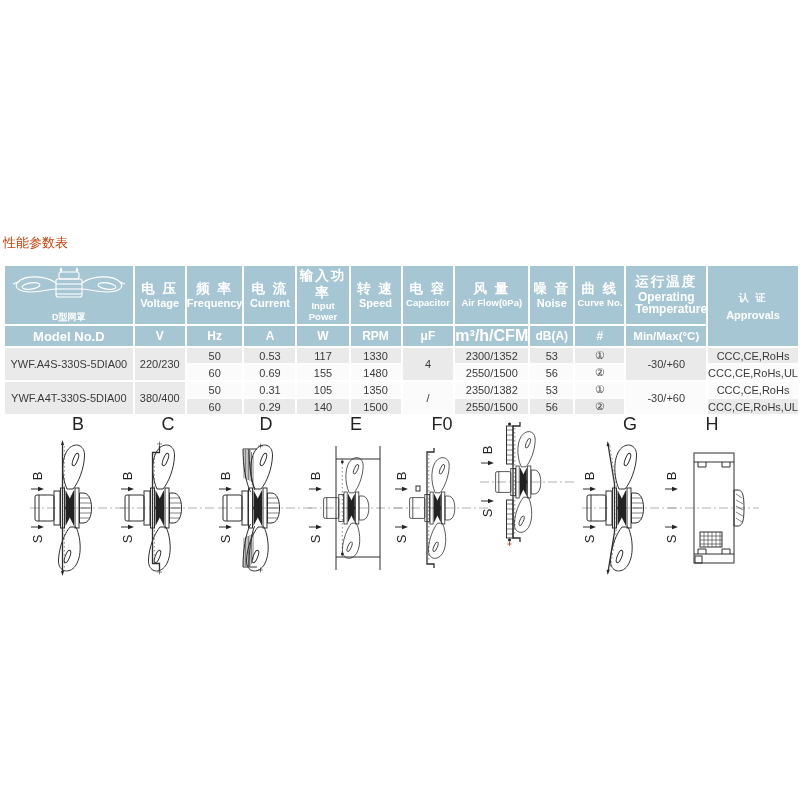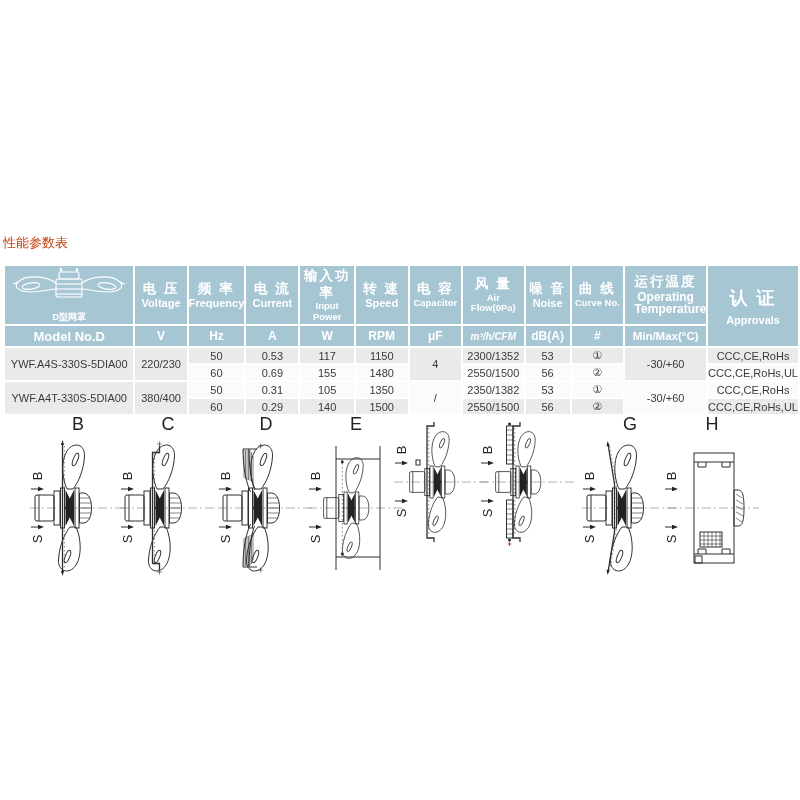--- a/index.html
+++ b/index.html
@@ -10,21 +10,21 @@
   
   table.spec{position:absolute;left:3px;top:264px;border-collapse:separate;border-spacing:2px;table-layout:fixed;}
   table.spec td,table.spec th{padding:0;text-align:center;vertical-align:middle;overflow:hidden;}
   th.hd{background:#a7c6d4;color:#fff;font-weight:bold;}
   tr.hrow1 th{height:54px;}
   tr.hrow2 th{height:20px;font-size:12px;}
   .cn{display:block;font-size:13.5px;letter-spacing:2px;line-height:1.25;}
   .en{display:block;font-size:11px;line-height:1.1;}
   .en.sm{font-size:9.5px;}
   .en.xs{font-size:12px;line-height:1.05;}
-  .appr-cn{display:block;font-size:18px;letter-spacing:2px;margin-bottom:4px;}
+  .appr-cn{display:block;font-size:10px;letter-spacing:2px;margin-bottom:4px;}
   tr.dr td{height:15px;font-size:11px;color:#3a3a3a;}
   td.g{background:#eaeaea;}
   td.w{background:#fbfbfb;}
   td.model{font-size:10.5px;}
   td.appr1{font-size:10.5px;}
   td.appr2{font-size:9.5px;}
   .imgcell{position:relative;}
   .grille-label{display:block;font-size:9px;color:#fff;margin-top:1px;}
 
   
@@ -129,33 +129,33 @@
         </th>
   </tr>
   <tr class="hrow2">
     <th class="hd" style="font-size:13px;">Model No.D</th>
     <th class="hd">V</th>
     <th class="hd">Hz</th>
     <th class="hd">A</th>
     <th class="hd">W</th>
     <th class="hd">RPM</th>
     <th class="hd">μF</th>
-    <th class="hd" style="font-size:10px;font-style:italic;">m³/h/CFM</th>
+    <th class="hd" style="font-size:16px;">m³/h/CFM</th>
     <th class="hd">dB(A)</th>
     <th class="hd">#</th>
     <th class="hd" style="font-size:11.5px;margin-top:24px;">Min/Max(°C)</th>
   </tr>
 
   <tr class="dr">
     <td class="g model" rowspan="2">YWF.A4S-330S-5DIA00</td>
     <td class="g" rowspan="2">220/230</td>
     <td class="g">50</td>
     <td class="g">0.53</td>
     <td class="g">117</td>
-    <td class="g">1150</td>
+    <td class="g">1330</td>
     <td class="g" rowspan="2">4</td>
     <td class="g">2300/1352</td>
     <td class="g">53</td>
     <td class="g">①</td>
     <td class="g" rowspan="2">-30/+60</td>
     <td class="g appr1">CCC,CE,RoHs</td>
   </tr>
   <tr class="dr">
     <td class="w">60</td>
     <td class="w">0.69</td>
@@ -356,20 +356,21 @@
     <text class="lt" x="11" y="41" text-anchor="middle" transform="rotate(-90 11 38)">B</text>
     <line class="ln" x1="3" y1="51" x2="11" y2="51"></line>
       <polygon class="fl" points="16,51 10,48.7 10,53.3"></polygon>
     <line class="ln" x1="3" y1="89" x2="11" y2="89"></line>
       <polygon class="fl" points="16,89 10,86.7 10,91.3"></polygon>
     <text class="lt" x="11" y="104" text-anchor="middle" transform="rotate(-90 11 101)">S</text>
   </svg>
 </div>
 
 <div class="drawing" style="left:392px">
+  <span class="dlabel">F0</span>
   <svg width="100" height="140" viewBox="0 0 100 140">
     <line class="ax" x1="2" y1="70" x2="97" y2="70"></line>
     <path class="lb" d="M42,10 v4 h-7 v112 h7 v4"></path>
     <line class="dot" x1="36.8" y1="16" x2="36.8" y2="124"></line>
     <rect class="ln" x="24" y="48" width="4" height="5"></rect>
     <g transform="translate(12,14) scale(0.8)">
       <rect class="ln" x="7" y="57" width="19" height="26" rx="2"></rect>
         <line class="ln" x1="11" y1="57" x2="11" y2="83"></line>
       <rect class="ln" x="26" y="53" width="6" height="34"></rect>
       <rect class="ln" x="32.5" y="50" width="4" height="40"></rect>

